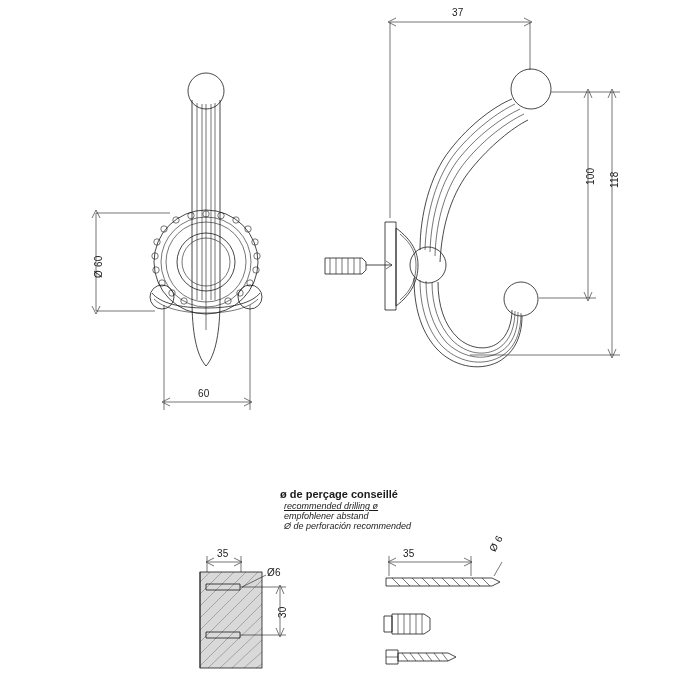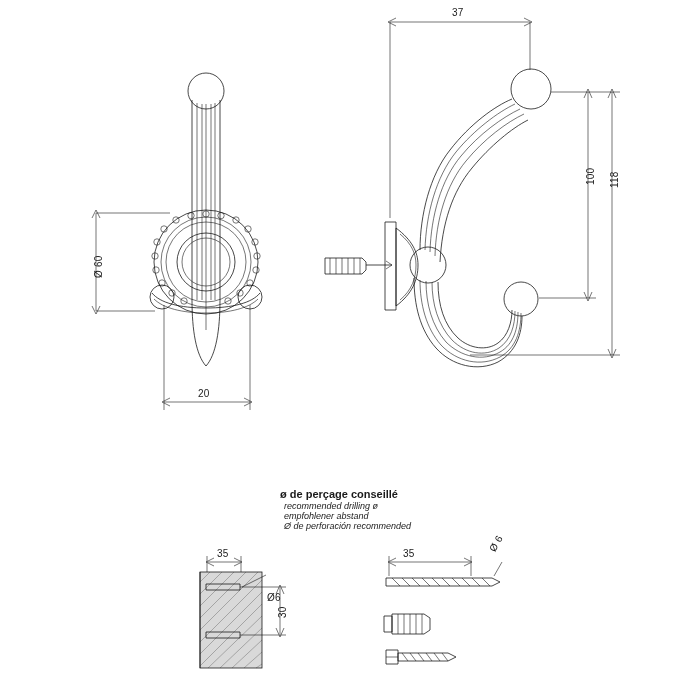--- a/index.html
+++ b/index.html
@@ -246,36 +246,36 @@
         <path d="M434,653 L440,661"></path>
           <path d="M442,653 L448,661"></path>
       </g>
       <path class="thin" d="M386,657 L398,657"></path>
     </g>
 
   </svg>
 
   <div class="dim-label vert" style="left:93px; top:278px;">Ø 60</div>
 
-  <div class="dim-label" style="left:198px; top:388px;">20</div>
+  <div class="dim-label" style="left:198px; top:388px;">60</div>
 
   <div class="dim-label" style="left:452px; top:7px;">37</div>
 
   <div class="dim-label vert" style="left:585px; top:185px;">100</div>
 
   <div class="dim-label vert" style="left:609px; top:188px;">118</div>
 
   <div class="note note-title" style="left:280px; top:488px;">ø de perçage conseillé</div>
-  <div class="note note-line" style="left:284px; top:501px;">recommended drilling ø</div>
+  <div class="note note-line" style="left:284px; top:501px;text-decoration:underline;">recommended drilling ø</div>
   <div class="note note-line" style="left:284px; top:511px;font-style:italic;">empfohlener abstand</div>
   <div class="note note-line" style="left:284px; top:521px;">Ø de perforación recommended</div>
 
   <div class="dim-label" style="left:217px; top:548px;">35</div>
 
-  <div class="dim-label" style="left:267px; top:592px;">Ø6</div>
+  <div class="dim-label" style="left:267px; top:567px;">Ø6</div>
 
   <div class="dim-label vert" style="left:277px; top:618px;">30</div>
 
   <div class="dim-label" style="left:403px; top:548px;">35</div>
 
   <div class="dim-label" style="left:487px; top:548px; transform:rotate(-60deg); transform-origin:left top;">Ø 6</div>
 
 </div>
 
 </body></html>

